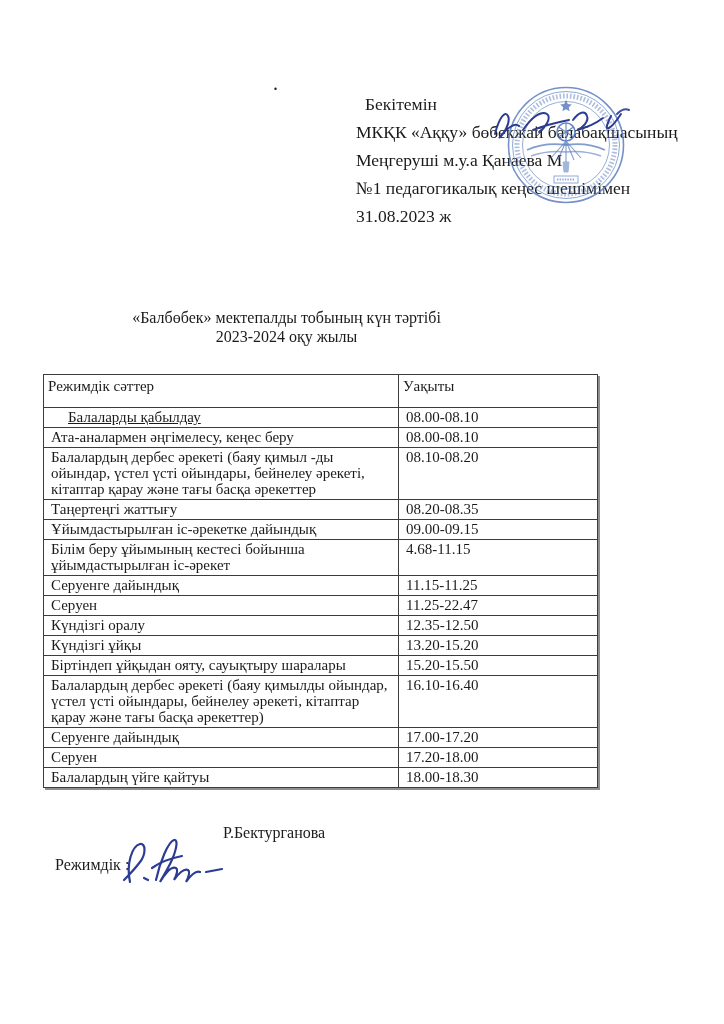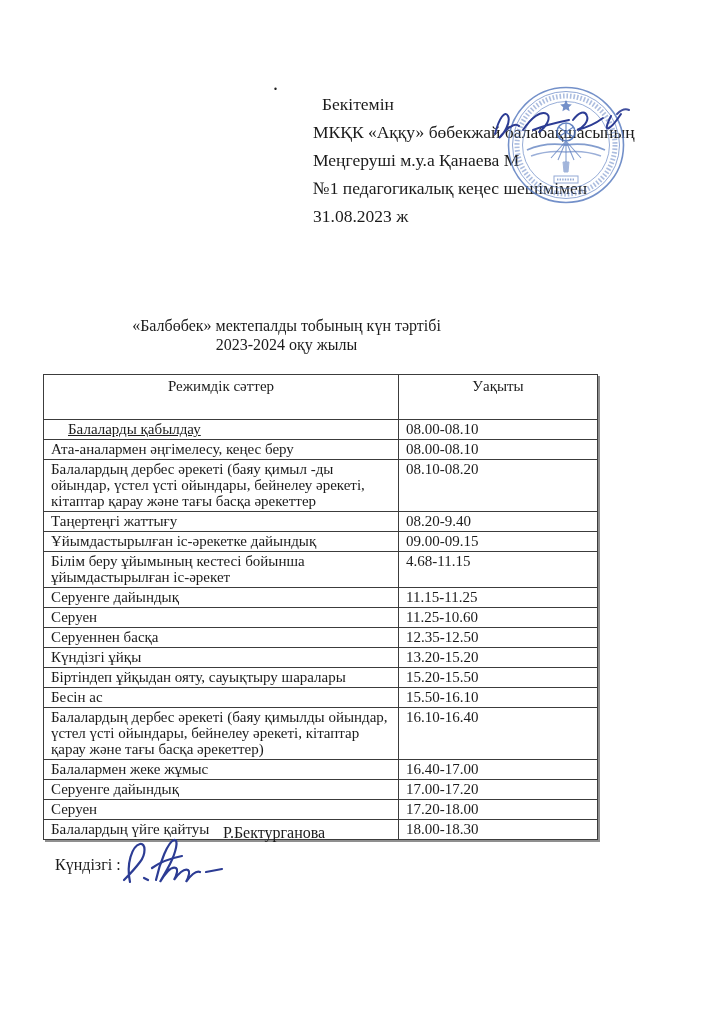--- a/index.html
+++ b/index.html
@@ -8,38 +8,38 @@
     font-family:"Liberation Serif","DejaVu Serif",serif;
     color:#1b1b1b;overflow:hidden;
   }
   .abs{position:absolute;}
 
   
   .stray-dot{left:273px;top:72px;font-size:20px;color:#222;}
 
   
   .approval{left:313px;top:90px;font-size:17.5px;line-height:28px;white-space:nowrap;}
-  .approval-line{height:28px;}
+  .approval-line{height:28px;margin-left:43px;}
   .approval-line.first{padding-left:9px;}
 
   
   .stamp-wrap{left:505px;top:84px;width:122px;height:122px;pointer-events:none;}
   .stamp-sig{left:489px;top:96px;width:150px;height:58px;pointer-events:none;}
 
   
-  .title-block{left:0;top:308px;width:573px;text-align:center;font-size:16px;line-height:19px;margin-top:8px;}
+  .title-block{left:0;top:308px;width:573px;text-align:center;font-size:16px;line-height:19px;}
 
   
   .tbl{left:43px;top:374px;width:554px;border-collapse:collapse;table-layout:fixed;
        font-size:15px;line-height:16px;
        box-shadow:2px 2px 0 0 #8f8f8f;}
   .tbl col.c1{width:355px;}
   .tbl col.c2{width:199px;}
   .tbl th,.tbl td{border:1px solid #3c3c3c;vertical-align:top;font-weight:normal;}
-  .tbl th{height:29px;text-align:center;padding:3px 4px 12px 4px;}
+  .tbl th{height:29px;text-align:left;padding:3px 4px 0 4px;}
   .tbl td{padding:1px 6px 2px 7px;}
   .tbl td.indent{text-indent:17px;text-decoration:underline;}
 
   
   .footer-label{left:55px;top:856px;font-size:16px;}
   .footer-sig{left:116px;top:834px;width:112px;height:58px;pointer-events:none;}
   .footer-name{left:223px;top:824px;font-size:16px;}
 </style>
 </head>
 <body>
@@ -115,78 +115,70 @@
       <tr>
     <td>Ата-аналармен әңгімелесу, кеңес беру</td>
     <td>08.00-08.10</td>
   </tr>
       <tr>
     <td>Балалардың дербес әрекеті (баяу қимыл -ды ойындар, үстел үсті ойындары, бейнелеу әрекеті, кітаптар қарау және тағы басқа әрекеттер</td>
     <td>08.10-08.20</td>
   </tr>
       <tr>
     <td>Таңертеңгі жаттығу</td>
-    <td>08.20-9.40</td>
+    <td>08.20-08.35</td>
   </tr>
       <tr>
     <td>Ұйымдастырылған іс-әрекетке дайындық</td>
     <td>09.00-09.15</td>
   </tr>
       <tr>
     <td>Білім беру ұйымының кестесі бойынша ұйымдастырылған іс-әрекет</td>
     <td>4.68-11.15</td>
   </tr>
       <tr>
     <td>Серуенге дайындық</td>
     <td>11.15-11.25</td>
   </tr>
       <tr>
     <td>Серуен</td>
-    <td>11.25-10.60</td>
+    <td>11.25-22.47</td>
   </tr>
       <tr>
-    <td>Серуеннен басқа</td>
+    <td>Күндізгі оралу</td>
     <td>12.35-12.50</td>
   </tr>
       <tr>
     <td>Күндізгі ұйқы</td>
     <td>13.20-15.20</td>
   </tr>
       <tr>
     <td>Біртіндеп ұйқыдан ояту, сауықтыру шаралары</td>
     <td>15.20-15.50</td>
   </tr>
       <tr>
-    <td>Бесін ас</td>
-    <td>15.50-16.10</td>
-  </tr>
-      <tr>
     <td>Балалардың дербес әрекеті (баяу қимылды ойындар, үстел үсті ойындары, бейнелеу әрекеті, кітаптар қарау және тағы басқа әрекеттер)</td>
     <td>16.10-16.40</td>
-  </tr>
-      <tr>
-    <td>Балалармен жеке жұмыс</td>
-    <td>16.40-17.00</td>
   </tr>
       <tr>
     <td>Серуенге дайындық</td>
     <td>17.00-17.20</td>
   </tr>
       <tr>
     <td>Серуен</td>
     <td>17.20-18.00</td>
   </tr>
       <tr>
     <td>Балалардың үйге қайтуы</td>
     <td>18.00-18.30</td>
   </tr>
     </tbody>
 </table>
 
-<span class="abs footer-label">Күндізгі :</span>
+<span class="abs footer-label">Режимдік :</span>
 <svg class="abs footer-sig" viewBox="0 0 112 58">
   <g stroke="#2c3c94" stroke-width="2.2" fill="none" stroke-linecap="round">
     <path d="M14 48 C10 30 16 12 24 10 C30 9 30 20 24 28 C18 36 12 42 8 46"></path>
     <path d="M28 44 l4 2"></path>
     <path d="M40 46 C44 28 52 8 58 6 C63 5 60 18 54 30 C50 38 46 44 44 48 C50 38 56 32 60 34 C63 36 60 42 58 46 C62 40 68 34 72 36 C75 38 72 44 70 48 C74 42 80 36 84 38"></path>
     <path d="M36 34 C44 28 56 24 66 22"></path>
     <path d="M90 38 l16 -3"></path>
   </g>
 </svg>
 <span class="abs footer-name">Р.Бектурганова</span>

